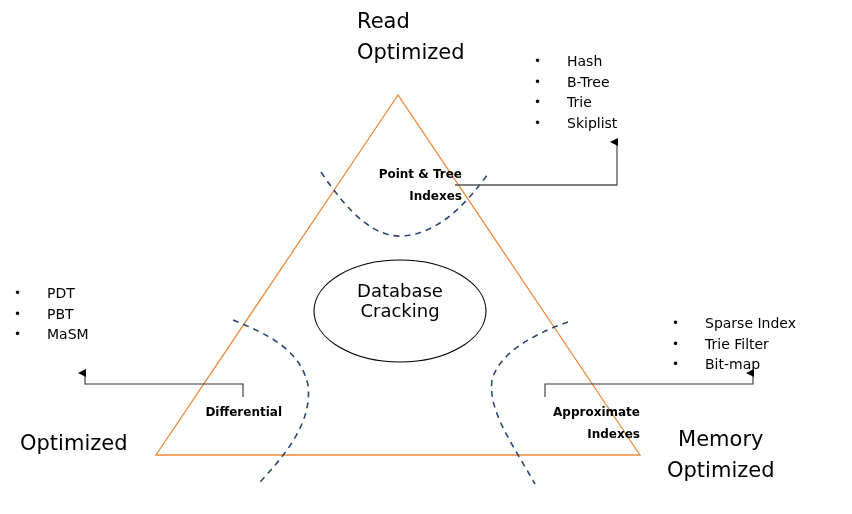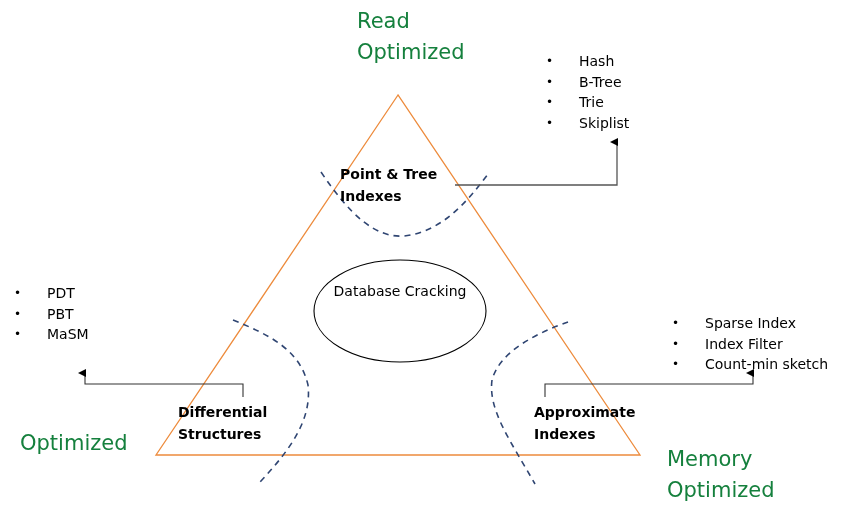--- a/index.html
+++ b/index.html
@@ -1,21 +1,21 @@
 <!DOCTYPE html>
 <html><head>
 <meta charset="utf-8">
 <style>
   html, body { margin: 0; padding: 0; background: #ffffff; }
   body { width: 852px; height: 514px; position: relative; overflow: hidden;
          font-family: "DejaVu Sans", "Liberation Sans", sans-serif; color: #000; }
   svg { position: absolute; left: 0; top: 0; }
-  .corner { position: absolute; font-size: 21px; line-height: 31px; color: #15803d; }
-  .label { position: absolute; font-size: 14px; font-weight: bold; text-align: left; line-height: 22px; }
-  .center { position: absolute; font-size: 14px; text-align: center; line-height: 20px; }
+  .corner { position: absolute; font-size: 21px; line-height: 31px; color: #000000; }
+  .label { position: absolute; font-size: 12px; font-weight: bold; text-align: right; line-height: 22px; }
+  .center { position: absolute; font-size: 18px; text-align: center; line-height: 20px; }
   ul.list { position: absolute; margin: 0; padding: 0; list-style: none; font-size: 14px; line-height: 20.5px; }
   ul.list li { position: relative; padding-left: 33px; white-space: nowrap; }
   ul.list li::before { content: "•"; position: absolute; left: 0; top: 0; font-size: 12px; }
 </style>
 </head>
 <body>
 
 <svg width="852" height="514">
   <defs>
     <marker id="arrowhead" markerWidth="8" markerHeight="8" refX="4" refY="7" orient="auto" markerUnits="userSpaceOnUse">
@@ -36,50 +36,49 @@
   <path d="M545,397 L545,384 L753,384 L753,373" fill="none" stroke="#333" stroke-width="1.1" marker-end="url(#arrowhead)"></path>
 </svg>
 
 <div class="corner" style="left:357px; top:6px;">
   <div>Read</div>
   <div>Optimized</div>
 </div>
 <div class="corner" style="left:20px; top:428px; text-align:right; width:107px;">
   <div>Optimized</div>
 </div>
-<div class="corner" style="left:667px; top:444px;">
+<div class="corner" style="left:667px; top:424px;text-align:center;">
   <div>Memory</div>
   <div>Optimized</div>
 </div>
 
 <div class="label" style="left:340px; top:163px; width:122px;">
   <div>Point &amp; Tree</div>
   <div>Indexes</div>
 </div>
 <div class="label" style="left:178px; top:401px; width:104px;">
   <div>Differential</div>
-  <div>Structures</div>
 </div>
 <div class="label" style="left:490px; top:401px; width:106px;margin-left:44px;">
   <div>Approximate</div>
   <div>Indexes</div>
 </div>
 
 <div class="center" style="left:320px; top:281px; width:160px;">
   <div>Database Cracking</div>
 </div>
 
-<ul class="list" style="left:546px; top:51px;">
+<ul class="list" style="left:534px; top:51px;">
   <li>Hash</li>
   <li>B-Tree</li>
   <li>Trie</li>
   <li>Skiplist</li>
 </ul>
 <ul class="list" style="left:14px; top:283px;">
   <li>PDT</li>
   <li>PBT</li>
   <li>MaSM</li>
 </ul>
 <ul class="list" style="left:672px; top:283px;margin-top:30px;">
   <li>Sparse Index</li>
-  <li>Index Filter</li>
-  <li>Count-min sketch</li>
+  <li>Trie Filter</li>
+  <li>Bit-map</li>
 </ul>
 
 </body></html>

